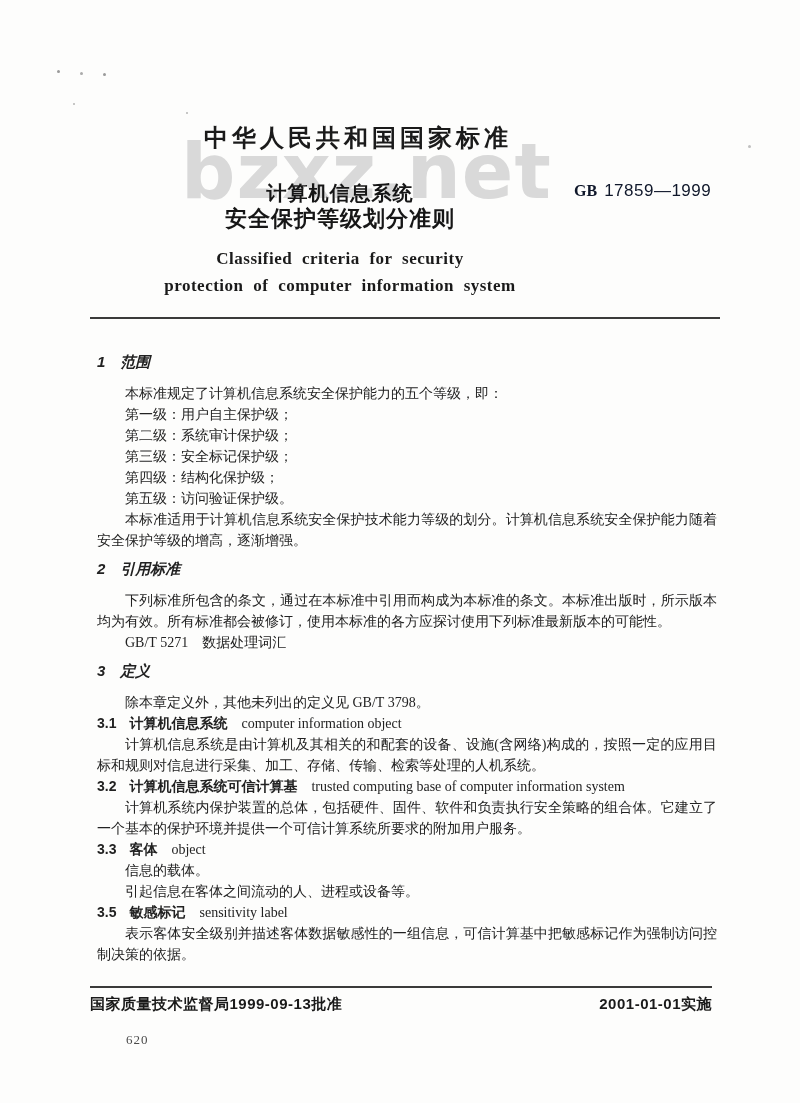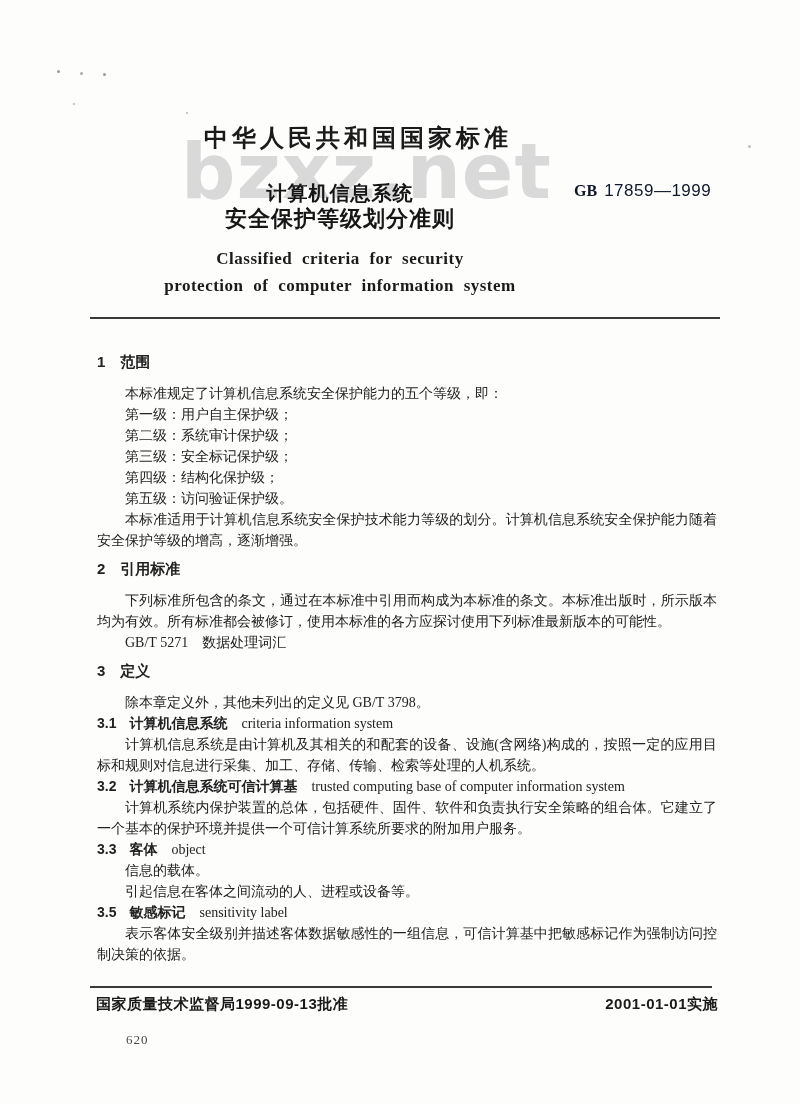--- a/index.html
+++ b/index.html
@@ -118,20 +118,21 @@
     color: #222;
     text-align: justify;
     z-index: 2;
   }
   .sec-head {
     font-family: "Liberation Sans", "DejaVu Sans", sans-serif;
     font-weight: bold;
     font-size: 15px;
     margin: 7px 0 11px;
     text-align: left;
+    font-style: italic;
   }
   .doc-body .sec-head:first-child { margin-top: 0; }
   .sec-head .sec-num { margin-right: 15px; }
   .para { text-indent: 2em; }
   .clause-head { text-align: left; }
   .clause-head .clause-num {
     font-family: "Liberation Sans", "DejaVu Sans", sans-serif;
     font-weight: bold;
     margin-right: 13px;
   }
@@ -148,21 +149,21 @@
   .rule-bottom {
     position: absolute;
     left: 90px;
     top: 986px;
     width: 622px;
     height: 2px;
     background: #3a3a3a;
   }
   .footer-bar {
     position: absolute;
-    left: 96px;
+    left: 90px;
     top: 995px;
     width: 622px;
     display: flex;
     justify-content: space-between;
     font-family: "Liberation Sans", "DejaVu Sans", sans-serif;
     font-weight: bold;
     font-size: 15px;
     letter-spacing: 0.5px;
     color: #1a1a1a;
   }
@@ -213,21 +214,21 @@
       <p class="para">第二级：系统审计保护级；</p>
       <p class="para">第三级：安全标记保护级；</p>
       <p class="para">第四级：结构化保护级；</p>
       <p class="para">第五级：访问验证保护级。</p>
       <p class="para">本标准适用于计算机信息系统安全保护技术能力等级的划分。计算机信息系统安全保护能力随着安全保护等级的增高，逐渐增强。</p>
       <div class="sec-head"><span class="sec-num">2</span><span class="sec-title">引用标准</span></div>
       <p class="para">下列标准所包含的条文，通过在本标准中引用而构成为本标准的条文。本标准出版时，所示版本均为有效。所有标准都会被修订，使用本标准的各方应探讨使用下列标准最新版本的可能性。</p>
       <p class="para">GB/T 5271　数据处理词汇</p>
       <div class="sec-head"><span class="sec-num">3</span><span class="sec-title">定义</span></div>
       <p class="para">除本章定义外，其他未列出的定义见 GB/T 3798。</p>
-      <div class="clause-head"><span class="clause-num">3.1</span><span class="clause-zh">计算机信息系统</span><span class="clause-en">criteria information system</span></div>
+      <div class="clause-head"><span class="clause-num">3.1</span><span class="clause-zh">计算机信息系统</span><span class="clause-en">computer information object</span></div>
       <p class="para">计算机信息系统是由计算机及其相关的和配套的设备、设施(含网络)构成的，按照一定的应用目标和规则对信息进行采集、加工、存储、传输、检索等处理的人机系统。</p>
       <div class="clause-head"><span class="clause-num">3.2</span><span class="clause-zh">计算机信息系统可信计算基</span><span class="clause-en">trusted computing base of computer information system</span></div>
       <p class="para">计算机系统内保护装置的总体，包括硬件、固件、软件和负责执行安全策略的组合体。它建立了一个基本的保护环境并提供一个可信计算系统所要求的附加用户服务。</p>
       <div class="clause-head"><span class="clause-num">3.3</span><span class="clause-zh">客体</span><span class="clause-en">object</span></div>
       <p class="para">信息的载体。</p>
       <p class="para">引起信息在客体之间流动的人、进程或设备等。</p>
       <div class="clause-head"><span class="clause-num">3.5</span><span class="clause-zh">敏感标记</span><span class="clause-en">sensitivity label</span></div>
       <p class="para">表示客体安全级别并描述客体数据敏感性的一组信息，可信计算基中把敏感标记作为强制访问控制决策的依据。</p>
     </div>
 

